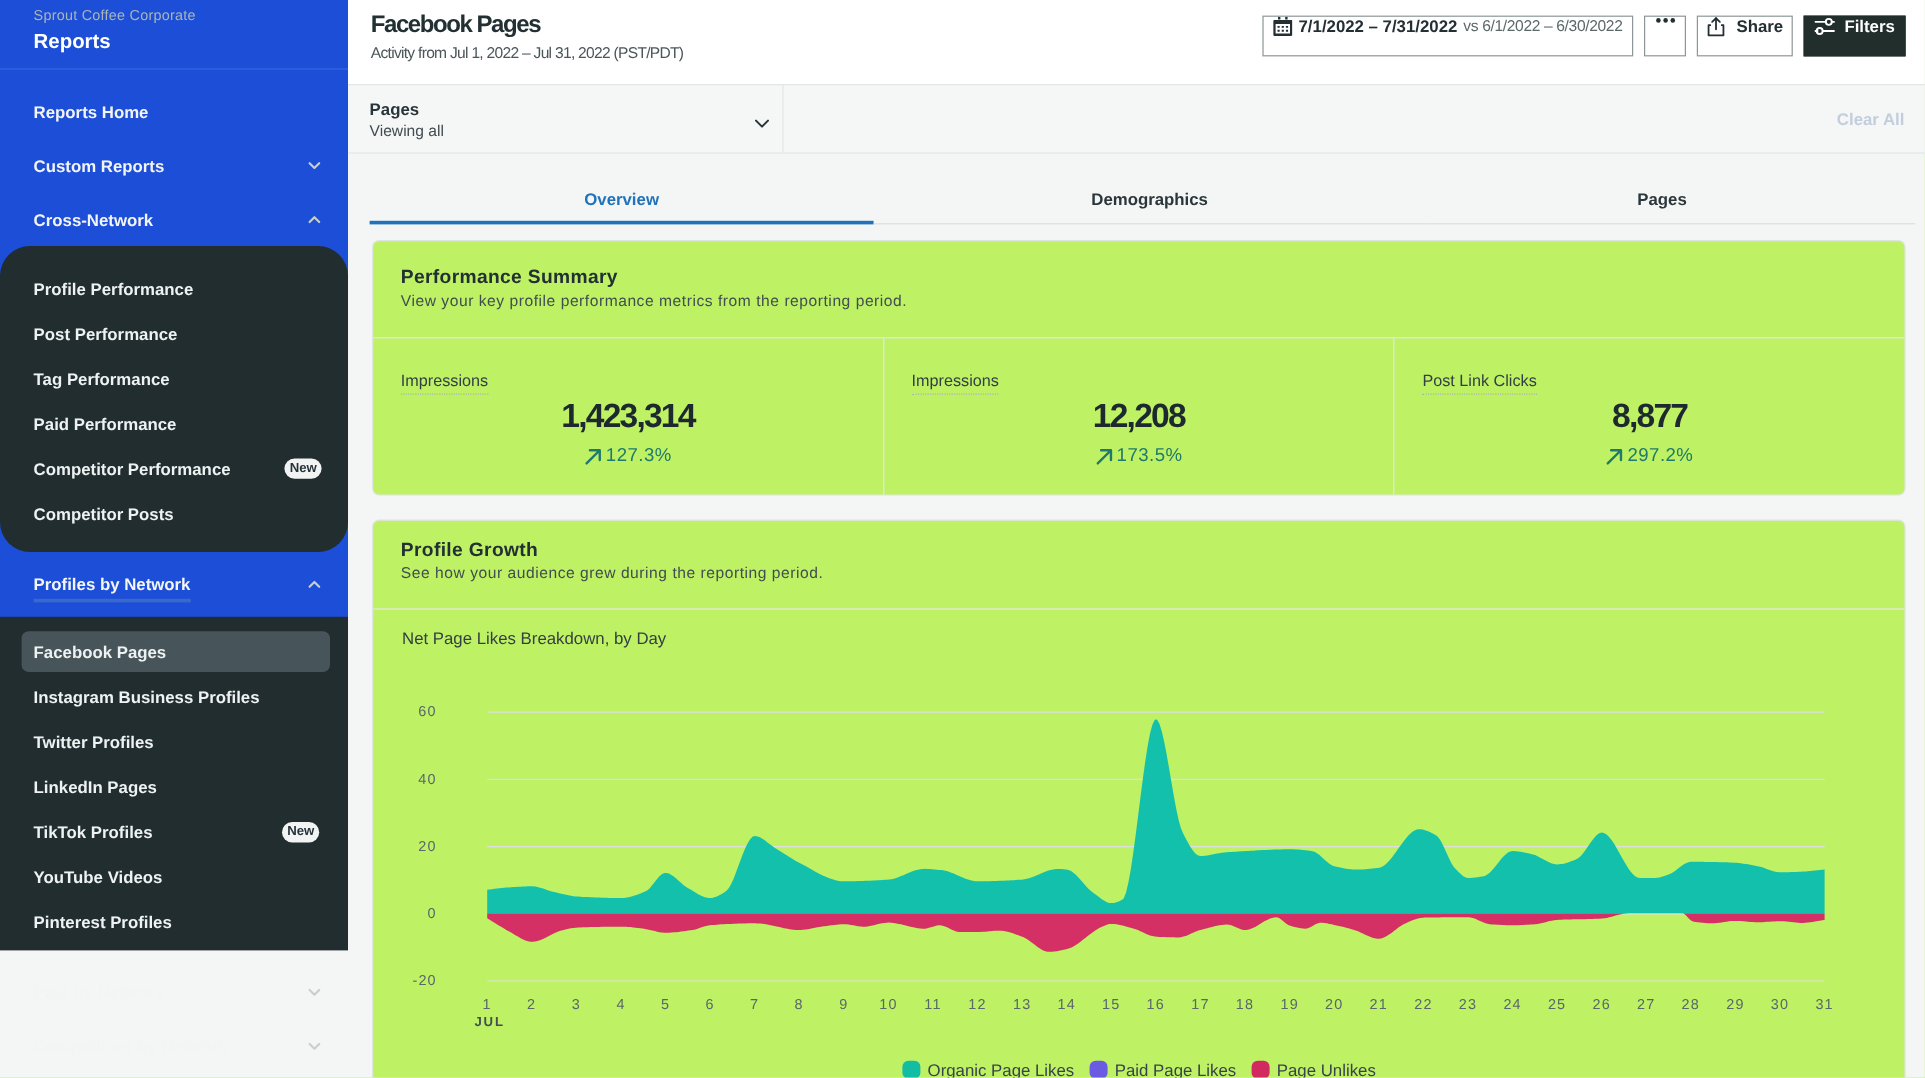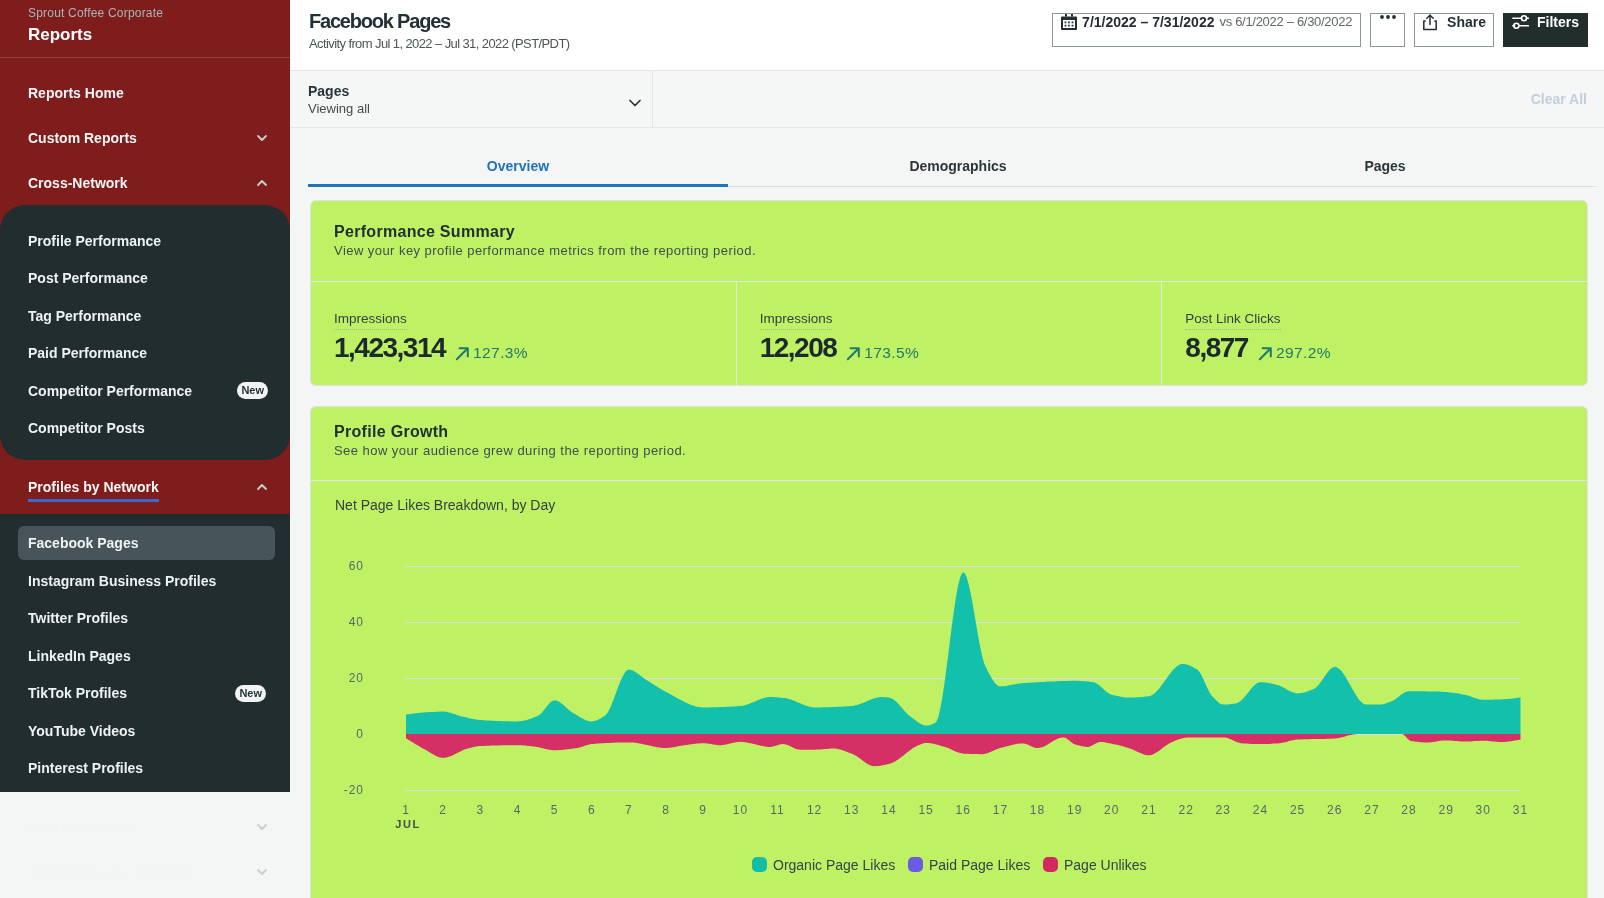--- a/index.html
+++ b/index.html
@@ -1,20 +1,20 @@
 <!DOCTYPE html>
 <html><head>
 <meta charset="utf-8">
 <style>
 * { margin:0; padding:0; box-sizing:border-box; }
 html,body { width:1604px; height:898px; overflow:hidden; font-family:"Liberation Sans", sans-serif; }
 body { display:flex; background:#f4f5f5; }
 
 
-.sidebar { width:290px; min-width:290px; height:688px; background:#7f1d1d; color:#f3f6f6; position:relative; }
+.sidebar { width:290px; min-width:290px; height:688px; background:#1d4ed8; color:#f3f6f6; position:relative; }
 .sb-head { padding:6px 16px 0 28px; height:58px; border-bottom:1px solid rgba(255,255,255,0.16); }
 .sb-co { font-size:12px; color:#a9b6b6; letter-spacing:.2px; }
 .sb-title { font-size:17px; font-weight:700; color:#fff; margin-top:5px; }
 .sb-nav { padding-top:12px; }
 .sb-item { height:45px; display:flex; align-items:center; padding:0 22px 0 28px; font-size:14px; font-weight:700; color:#f2f5f5; }
 .grow { flex:1; }
 .sb-sub { background:#212d2f; padding:17px 0 13px 0;border-radius:25px; }
 .sb-sub2 { background:#212d2f; padding:10px 15px 5px 18px; }
 .sb-subitem { height:37.5px; display:flex; align-items:center; padding:0 22px 0 28px; font-size:14px; font-weight:700; color:#eef2f2; }
 .sb-sub2 .sb-subitem { padding:0 9px 0 10px; }
@@ -56,21 +56,21 @@
 
 .content { flex:none; padding:13px 16px 0 20px; }
 .card { background:#bef264; border:1px solid #e0e3e3; border-radius:6px; }
 .card-head { padding:17px 23px 23px 23px; }
 .card-title { font-size:16px; font-weight:700; color:#232f33; letter-spacing:0.3px; margin-top:5px; }
 .card-desc { font-size:13px; color:#414d50; margin-top:2px; letter-spacing:0.45px; }
 .metrics { display:flex; border-top:1px solid #e4e7e7; }
 .metric { flex:1; padding:27px 23px 23px 23px; border-left:1px solid #e4e7e7; }
 .metric:first-child { border-left:none; }
 .m-label { font-size:13.5px; color:#333f44; display:inline-block; border-bottom:1px dotted #a9b3b6; padding-bottom:3px; }
-.m-row { margin-top:4px; display:flex; align-items:flex-end; gap:10px; }
+.m-row { margin-top:4px; display:flex; align-items:center; gap:10px;flex-direction:column; }
 .m-value { font-size:28px; font-weight:700; color:#1d292e; letter-spacing:-1.5px; line-height:1; }
 .m-delta { font-size:15.5px; font-weight:400; color:#20796c; letter-spacing:0.4px; display:flex; align-items:center; gap:1px; }
 
 .card2 { margin-top:20px; height:600px; }
 .card2 .card-head { padding:11px 23px 22px 23px; }
 .chart-label { font-size:14px; color:#333f42; padding:16px 0 17px 24px; }
 </style>
 </head>
 <body>
 

